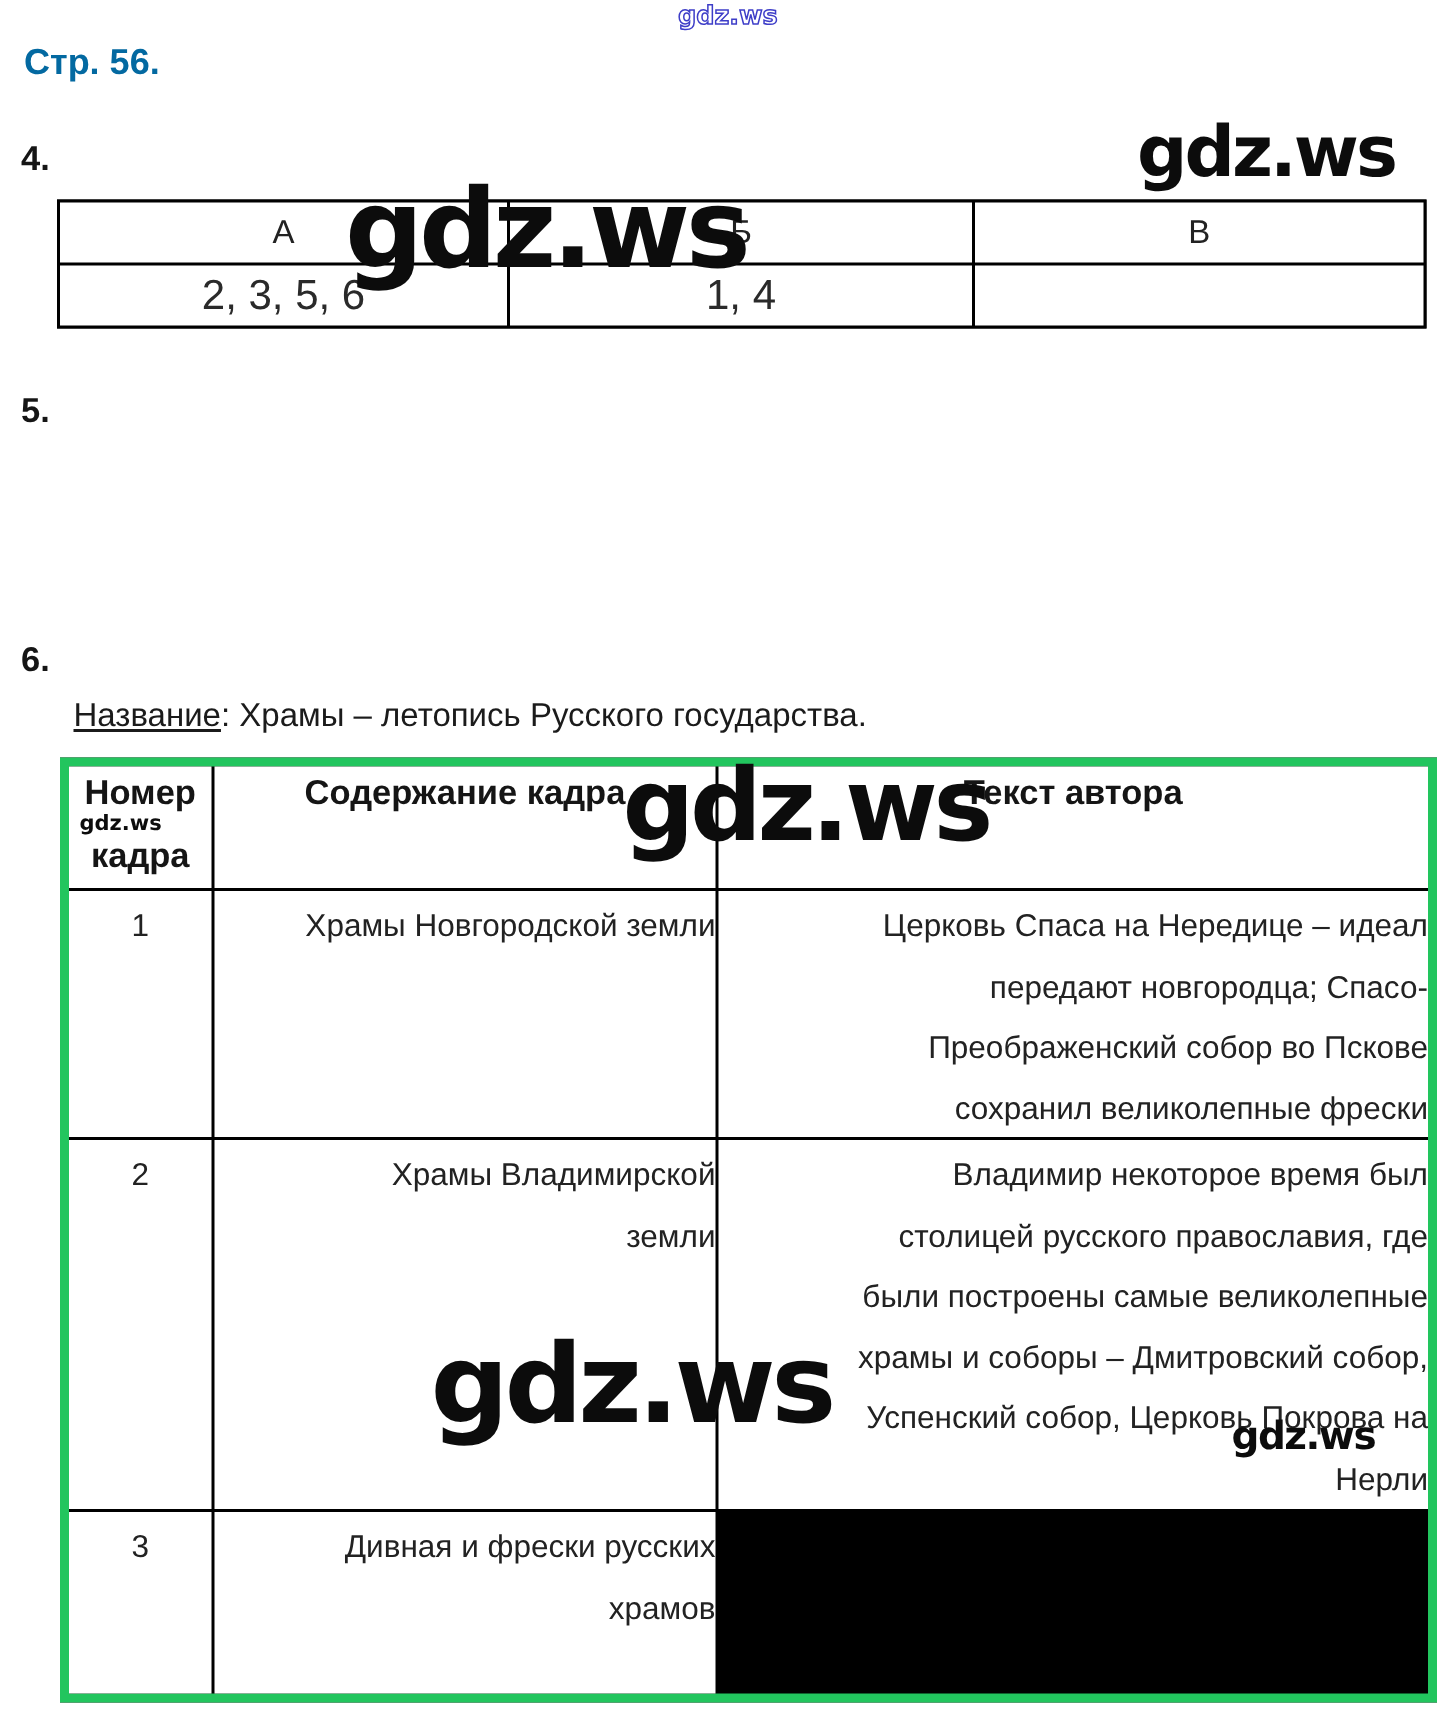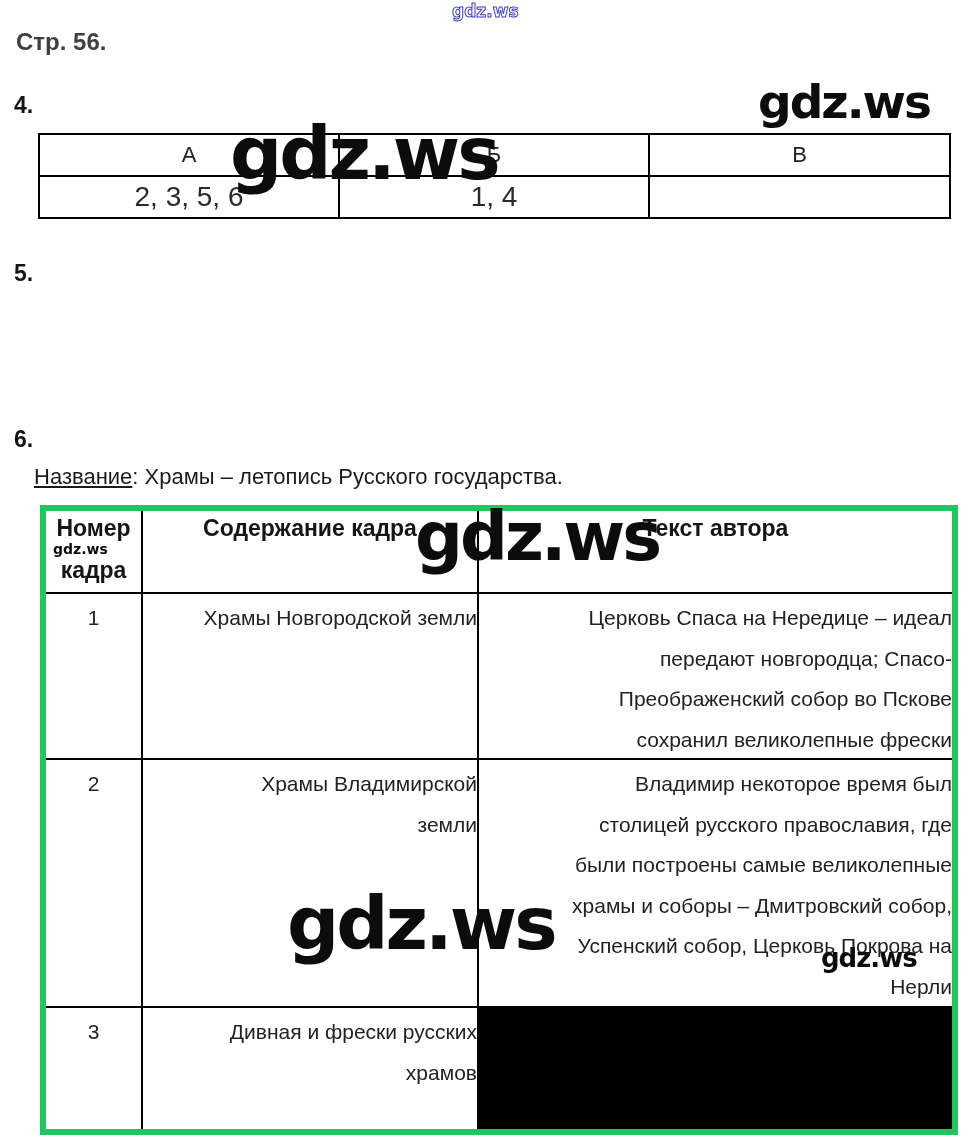--- a/index.html
+++ b/index.html
@@ -2,21 +2,21 @@
 <html><head>
 <meta charset="utf-8">
 <style>
   html,body { margin:0; padding:0; background:#e8e8e8; }
   .page {
     position:relative; width:968px; height:1144px; background:#ffffff;
     font-family:"Liberation Sans","DejaVu Sans",sans-serif; color:#1d1d1d;
     overflow:hidden; margin:0 auto;
   }
   
-  .page-heading { position:absolute; left:16px; top:28px; font-size:24px; font-weight:700; color:#404040; }
+  .page-heading { position:absolute; left:16px; top:28px; font-size:24px; font-weight:700; color:#0369a1; }
   .sec-num { position:absolute; font-size:23px; font-weight:700; color:#151515; }
   #num4 { left:14px; top:92px; }
   #num5 { left:14px; top:260px; }
   #num6 { left:14px; top:426px; }
 
   
   .wm { position:absolute; font-family:"DejaVu Sans",sans-serif; color:#0c0c0c;
         white-space:nowrap; z-index:6; line-height:1; }
   .wm-top-center { left:452px; top:3px; font-size:17px; font-weight:700;
                    color:transparent; -webkit-text-stroke:1px #3d3dc8; }
@@ -24,21 +24,21 @@
   .wm-table1     { left:230px; top:117px; font-size:73px; font-weight:700; letter-spacing:-3px; }
   .wm-table2-head{ left:415px; top:504px; font-size:67px; font-weight:700; letter-spacing:-3px; }
   .wm-row2       { left:287px; top:887px; font-size:73px; font-weight:700; letter-spacing:-3px; }
   .wm-row2-small { left:821px; top:945px; font-size:26px; font-weight:700; letter-spacing:-1px; }
 
   
   .para { position:absolute; left:50px; top:294px; font-size:22px; line-height:44px; color:#1b1b1b; }
   .para div { white-space:nowrap; }
 
   
-  .name-line { position:absolute; left:34px; top:464px; font-size:22px; color:#1b1b1b; }
+  .name-line { position:absolute; left:49px; top:464px; font-size:22px; color:#1b1b1b; }
   .name-line .u { text-decoration:underline; }
 
   
   .grid { position:absolute; background:#000; box-sizing:border-box; z-index:1; }
   .grid > div { background:#fff; box-sizing:border-box; overflow:visible; }
 
   #table4 { left:38px; top:133px; display:grid; border:2px solid #000; gap:2px;
             grid-template-columns:298px 308px 299px; grid-template-rows:40px 40px; }
   #table4 .hcell { display:flex; align-items:center; justify-content:center;
                    font-size:22px; color:#222; }

